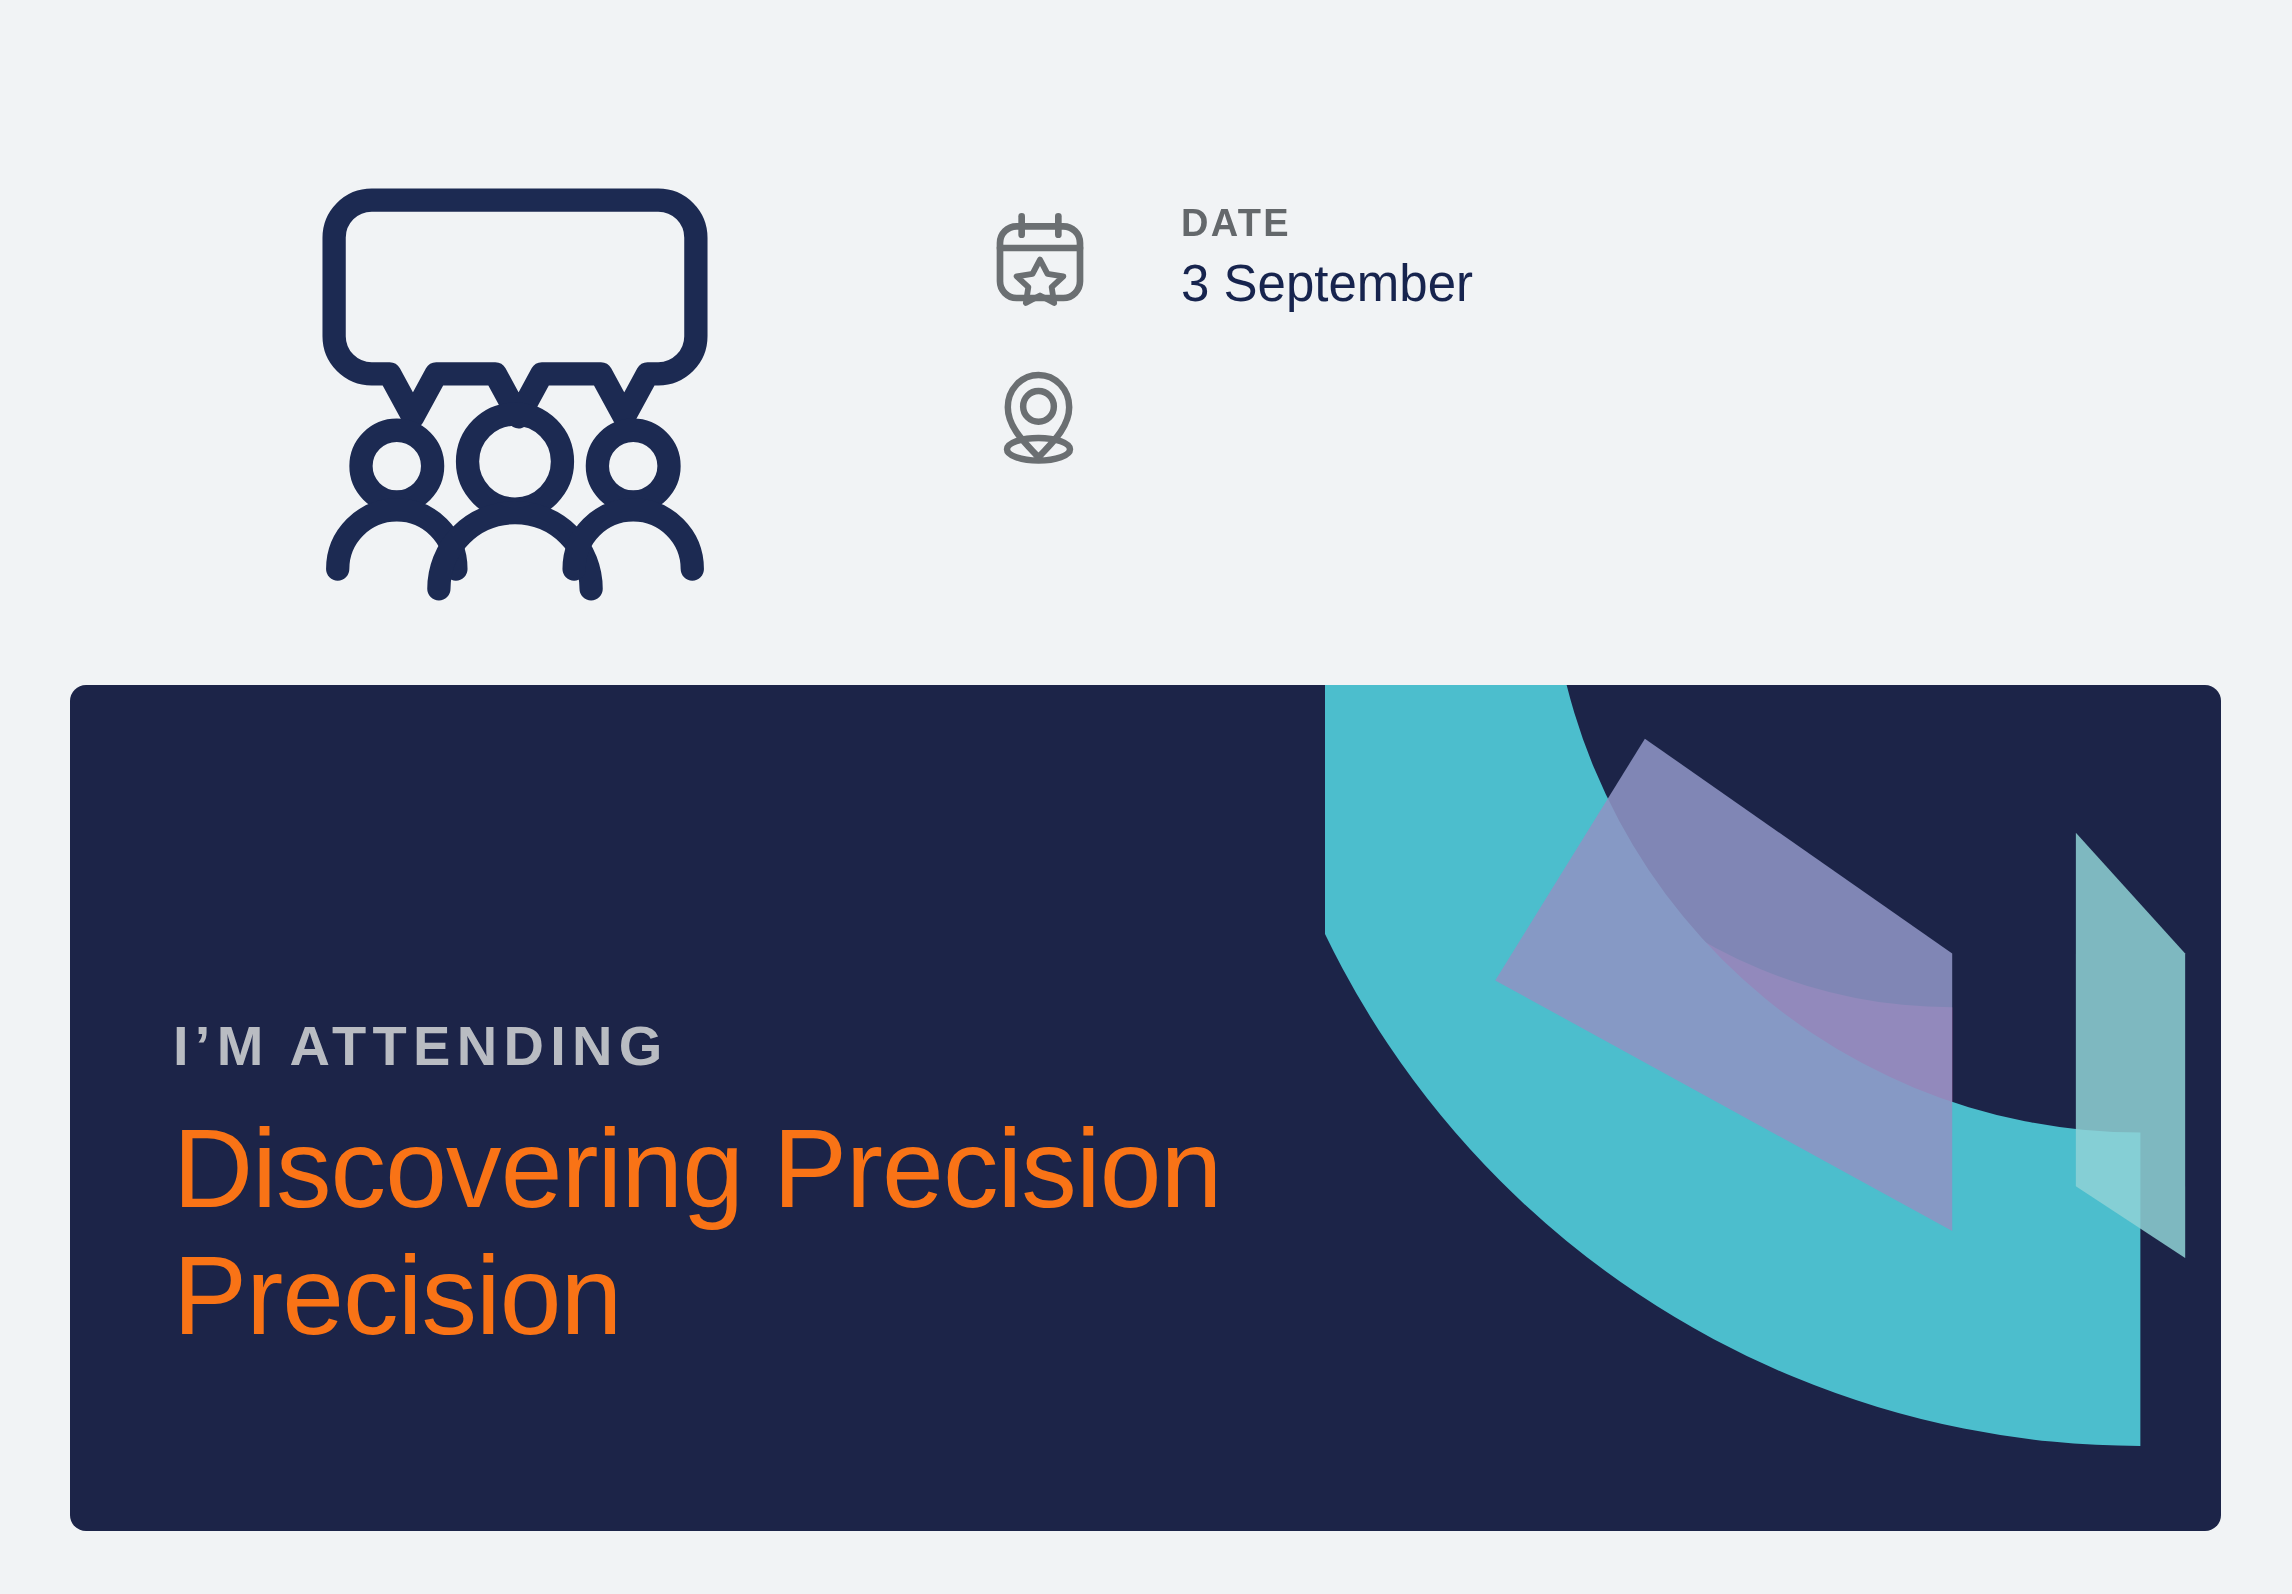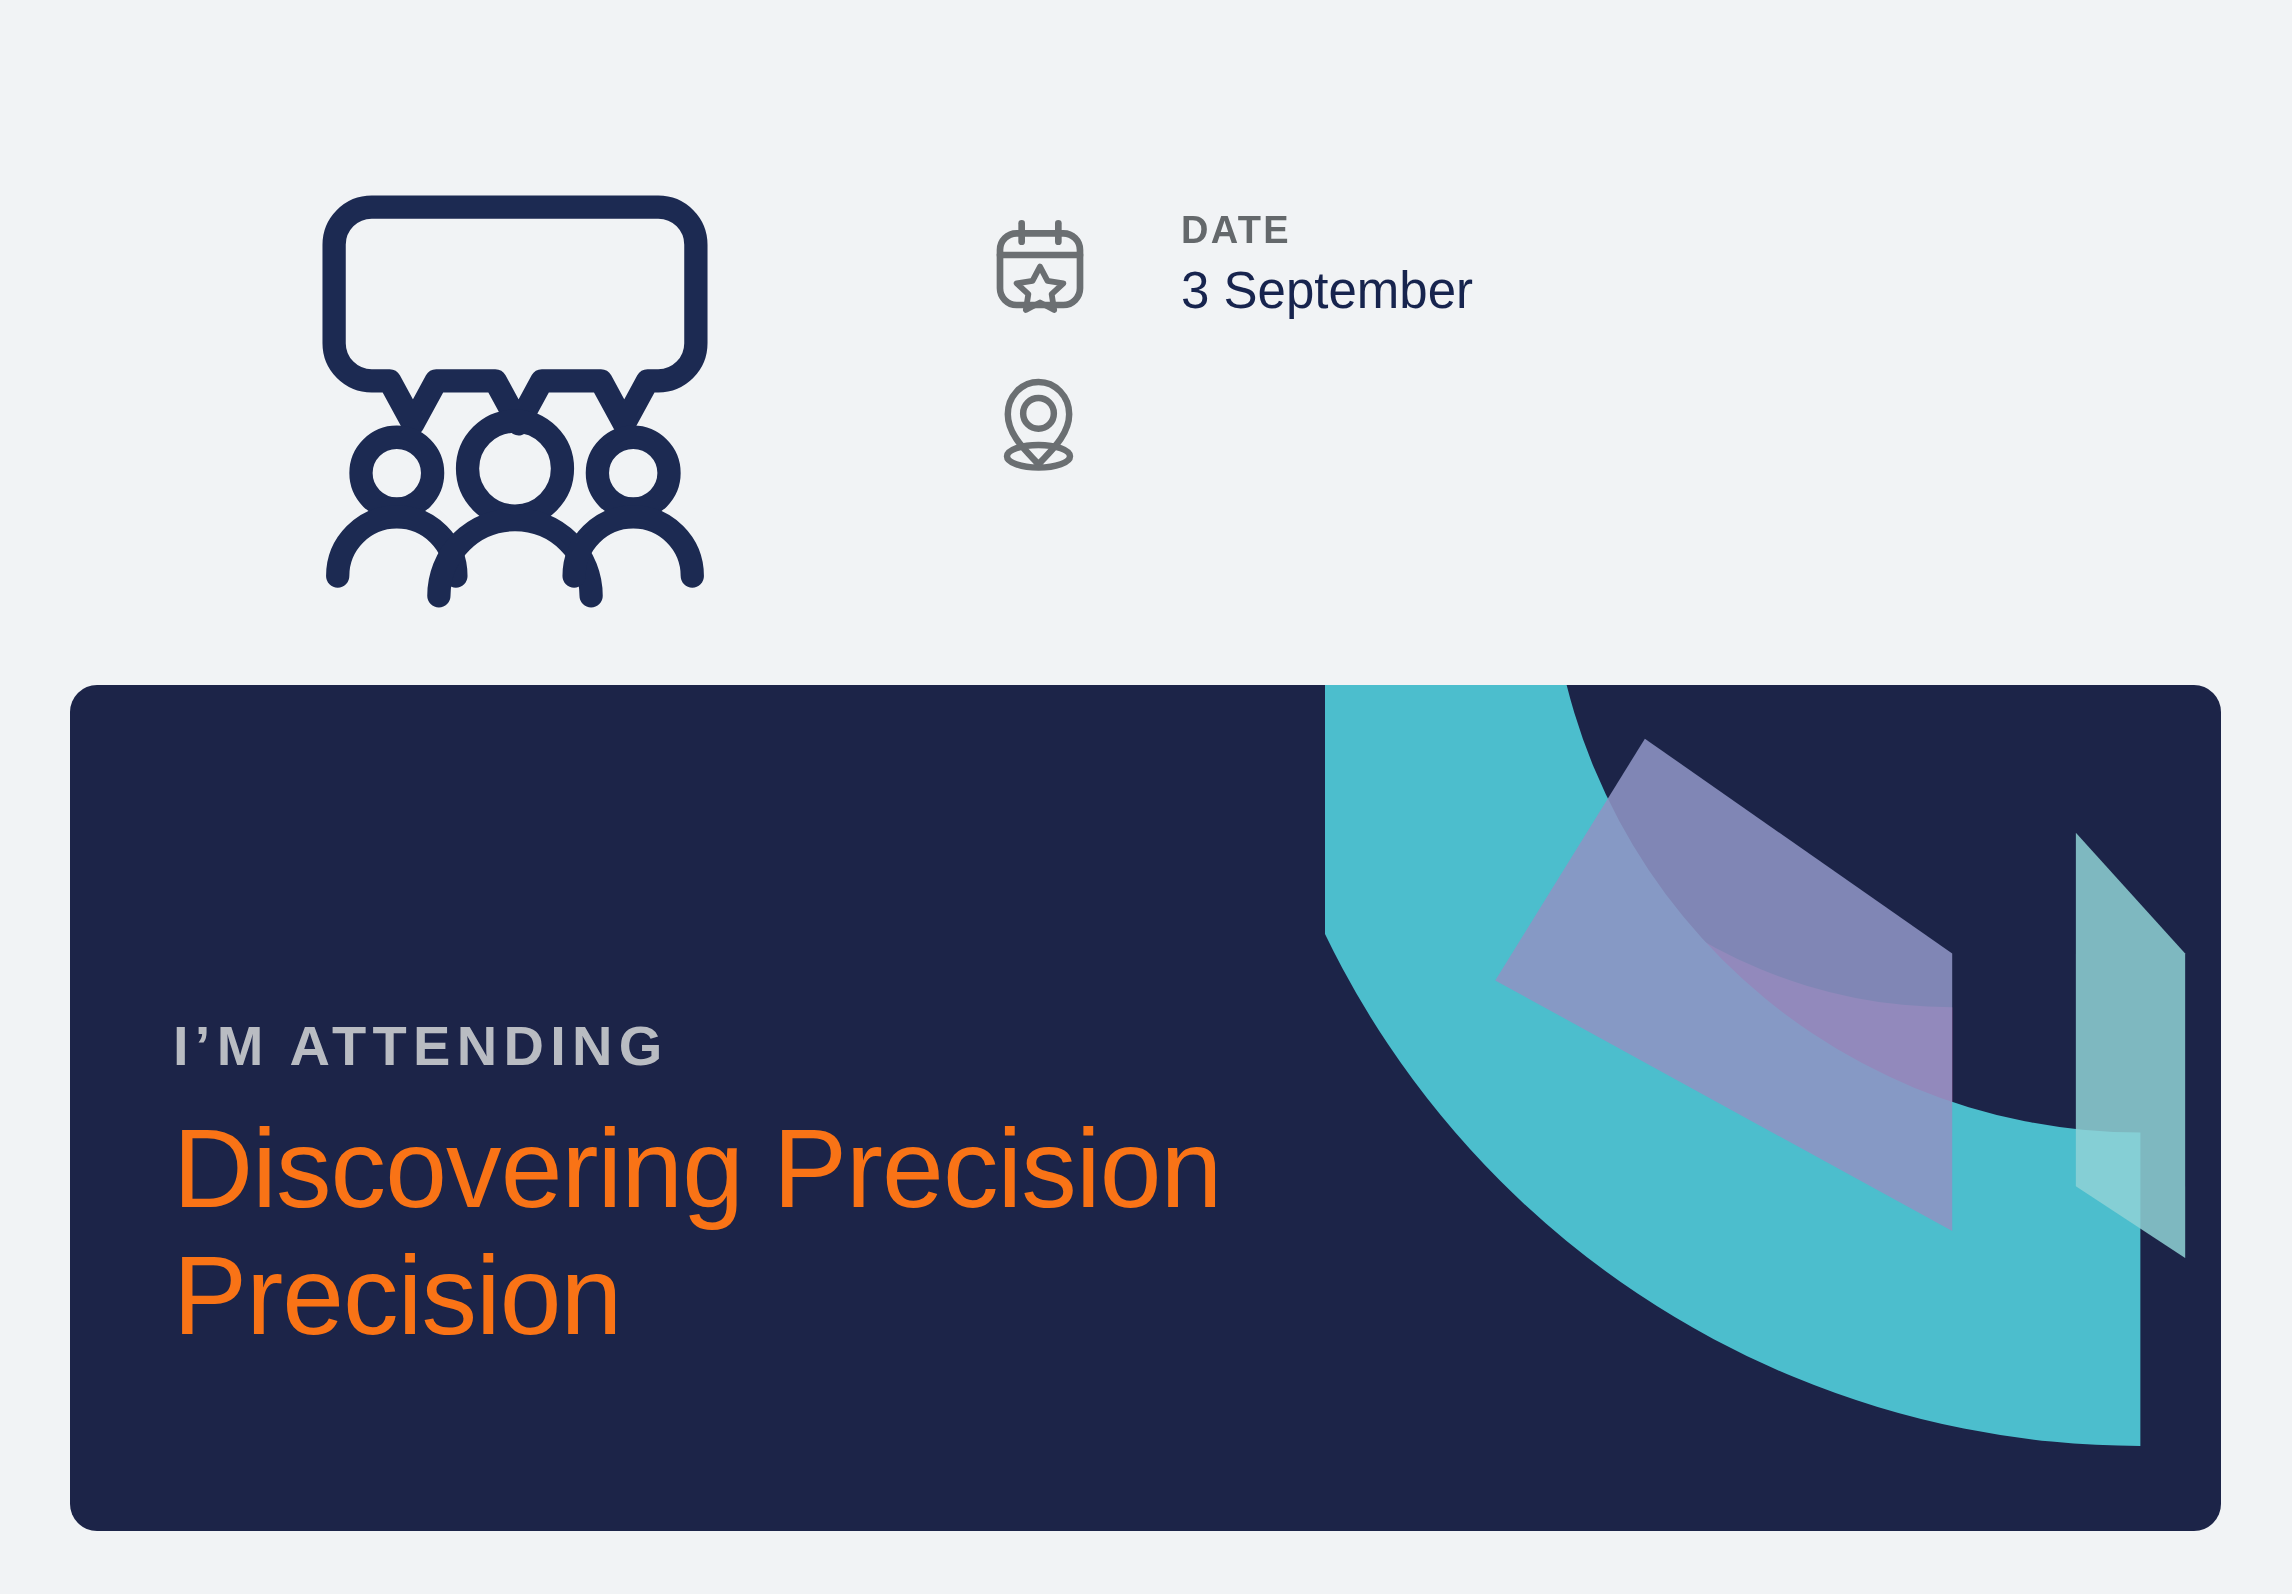--- a/index.html
+++ b/index.html
@@ -12,21 +12,21 @@
     background: #f1f3f5;
     font-family: "Liberation Sans", sans-serif;
     overflow: hidden;
     position: relative;
   }
 
   
   #top-strip {
     position: absolute;
     left: 0;
-    top: 12px;
+    top: 5px;
     width: 1972px;
     height: 685px;
   }
 
   #audience-icon {
     position: absolute;
     left: 318px;
     top: 143px;
     width: 394px;
     height: 466px;
@@ -75,21 +75,21 @@
   }
 
   
   #banner-card {
     position: absolute;
     left: 70px;
     top: 685px;
     width: 2151px;
     height: 846px;
     background: #1c2448;
-    border-radius: 27px;
+    border-radius: 16px;
     overflow: hidden;
   }
 
   #banner-decor {
     position: absolute;
     right: 0;
     top: 0;
     width: 896px;
     height: 846px;
     pointer-events: none;

